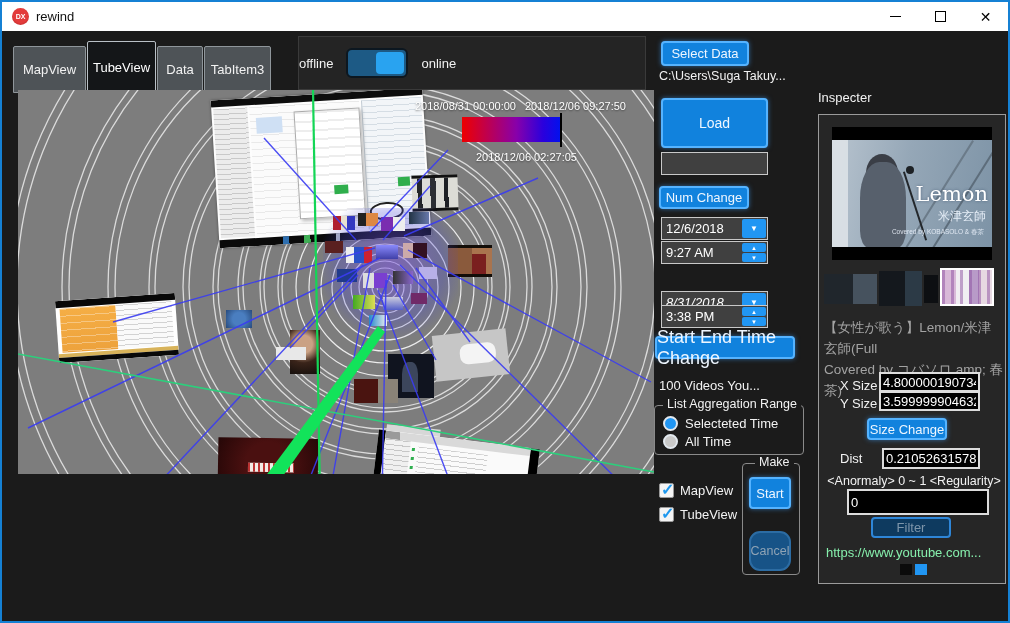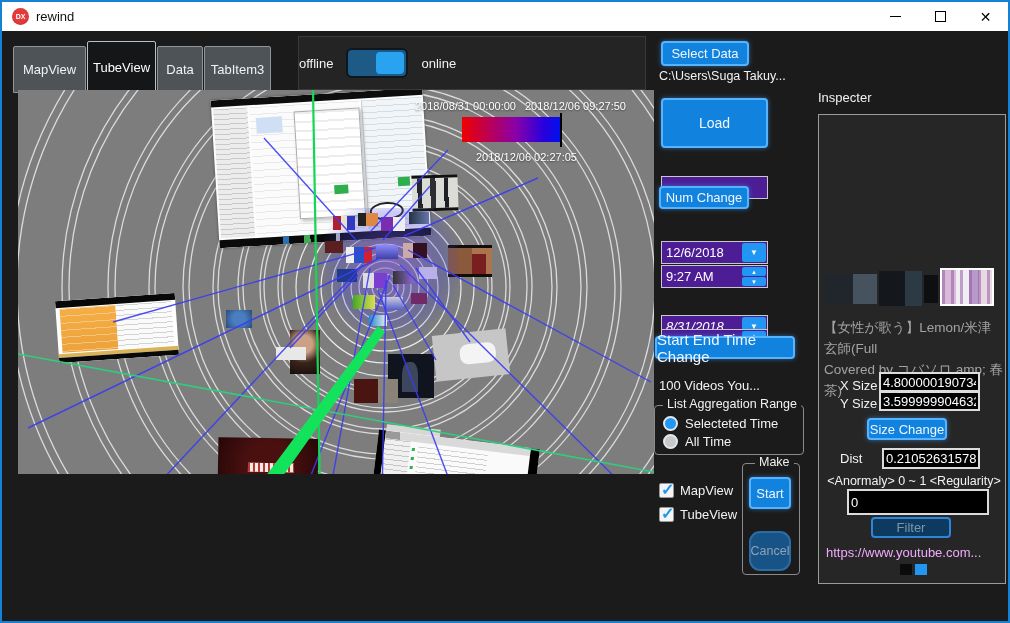--- a/index.html
+++ b/index.html
@@ -121,21 +121,21 @@
   #legend-marker { position:absolute; left:542px; top:23px; width:2px; height:34px; background:#000; }
 
   
   .btn { position:absolute; background:#1182dd; border:2px solid #55b3ff; border-radius:4px; color:#eef6ff;
     font-size:13px; display:flex; align-items:center; justify-content:center; cursor:pointer;
     box-shadow:0 0 5px rgba(64,162,255,.55); }
   .btn.big { font-size:14px; }
   .btn.disabled { background:#175387; border-color:#2c6ca3; color:#8fa3b5; box-shadow:none;border-radius:11px; }
   .btn.filter { background:#0e3a5f; border-color:#2e86d8; color:#7d95aa; box-shadow:none; }
   .paneltext { position:absolute; color:#f2f2f2; font-size:13px; white-space:nowrap; }
-  .field { position:absolute; background:#4c1d95; border:1px solid #c9c9c9; color:#fff; font-size:13px;margin-top:24px; }
+  .field { position:absolute; background:#404040; border:1px solid #c9c9c9; color:#fff; font-size:13px; }
   .field .val { position:absolute; left:4px; top:3px; }
   .dd-btn { position:absolute; right:1px; top:1px; bottom:1px; width:24px; background:#2196f3; border-radius:2px;
     display:flex; align-items:center; justify-content:center; }
   .dd-btn::after { content:"▼"; color:#fff; font-size:8px; }
   .spin { position:absolute; right:1px; top:1px; bottom:1px; width:24px; display:flex; flex-direction:column; gap:1px; }
   .spin i { flex:1; background:#2196f3; border-radius:2px; display:flex; align-items:center; justify-content:center; font-style:normal; color:#fff; font-size:6px; }
   .groupbox { position:absolute; border:1px solid #8a8a8a; border-radius:4px; }
   .groupbox .gb-label { position:absolute; top:-9px; background:#1b1b1b; padding:0 4px; color:#f2f2f2; font-size:12.5px; white-space:nowrap; }
   .radio { position:absolute; width:15px; height:15px; border-radius:50%; border:2px solid #e2e8ee; }
   .radio.sel { background:#2196f3; } .radio.unsel { background:#c9c9c9; }
@@ -162,21 +162,21 @@
   #strip2 { left:877px; top:269px; width:43px; height:35px; background:linear-gradient(90deg,#14181d 0 60%, #2c3a46 60%); }
   #strip3 { left:922px; top:273px; width:14px; height:28px; background:#0d0f12; }
   #strip4 { left:938px; top:266px; width:54px; height:38px; border:2px solid #fff;
     background:linear-gradient(90deg,#d8b9d8 0 28%, #f0eef2 28% 55%, #b89ac8 55% 75%, #e7d9e2 75%);
     background-image:repeating-linear-gradient(90deg, rgba(140,80,160,.5) 0 3px, transparent 3px 9px), linear-gradient(90deg,#d8b9d8 0 28%, #f0eef2 28% 55%, #b89ac8 55% 75%, #e7d9e2 75%); }
   #video-title { position:absolute; left:822px; top:315px; width:180px; color:#a3a3a3; font-size:13.5px; line-height:21px; }
   .ifield { position:absolute; background:#000; border:2px solid #dcdcdc; color:#fff; font-size:13px; font-family:"Liberation Sans", sans-serif; padding:0 2px; }
   #dots { position:absolute; left:898px; top:562px; display:flex; gap:3px; }
   #dots .d1 { width:12px; height:11px; background:#0b0b0b; }
   #dots .d2 { width:12px; height:11px; background:#2196f3; }
-  a.url { color:#f0abfc; text-decoration:none; }
+  a.url { color:#86efac; text-decoration:none; }
 </style>
 </head>
 <body>
 
 <div id="window">
 
   <div id="titlebar">
     <div id="app-icon">DX</div>
     <div id="app-title">rewind</div>
     <div class="wbtn" id="btn-min">
@@ -382,21 +382,21 @@
     <span class="dd-btn"></span>
   </div>
   <div class="field" style="left:659px; top:303px; width:107px; height:23px;">
     <span class="val">3:38 PM</span>
     <span class="spin">
         <i>▲</i>
         <i>▼</i>
       </span>
   </div>
 
-  <div class="btn" style="left:653px; top:334px; width:140px; height:23px; font-size:15px;">
+  <div class="btn" style="left:653px; top:334px; width:140px; height:23px; font-size:18px;">
       <span>Start End Time Change</span>
     </div>
   <div class="paneltext" style="left:657px; top:376px;">100 Videos You...</div>
 
   <div class="groupbox" style="left:652px; top:403px; width:150px; height:50px;">
     <span class="gb-label" style="left:8px;">List Aggregation Range</span>
     <span class="radio sel" style="left:8px; top:10px;"></span>
     <span class="paneltext" style="left:30px; top:10px;">Selecteted Time</span>
     <span class="radio unsel" style="left:8px; top:28px;"></span>
     <span class="paneltext" style="left:30px; top:28px;">All Time</span>
@@ -413,20 +413,34 @@
         <span>Start</span>
       </div>
     <div class="btn disabled" style="left:6px; top:67px; width:42px; height:40px; font-size:12.5px;">
         <span>Cancel</span>
       </div>
   </div>
 
   <div class="paneltext" style="left:816px; top:88px;">Inspecter</div>
   <div id="inspector-panel"></div>
 
+  <div id="main-thumb">
+    <div class="scene">
+      <div class="curtain"></div>
+        <div class="frame2"></div>
+        <div class="frame1"></div>
+      <div class="hair"></div>
+        <div class="person"></div>
+        <div class="mic"></div>
+        <div class="michead"></div>
+      <div class="t-main">Lemon</div>
+      <div class="t-sub">米津玄師</div>
+      <div class="t-credit">Covered by KOBASOLO &amp; 春茶</div>
+    </div>
+  </div>
   <div class="strip" id="strip1"></div>
   <div class="strip" id="strip2"></div>
   <div class="strip" id="strip3"></div>
   <div class="strip" id="strip4"></div>
 
   <div id="video-title">
     <span style="display:block">【女性が歌う】Lemon/米津玄師(Full</span>
     <span style="display:block">Covered by コバソロ amp; 春茶)</span>
   </div>
 

